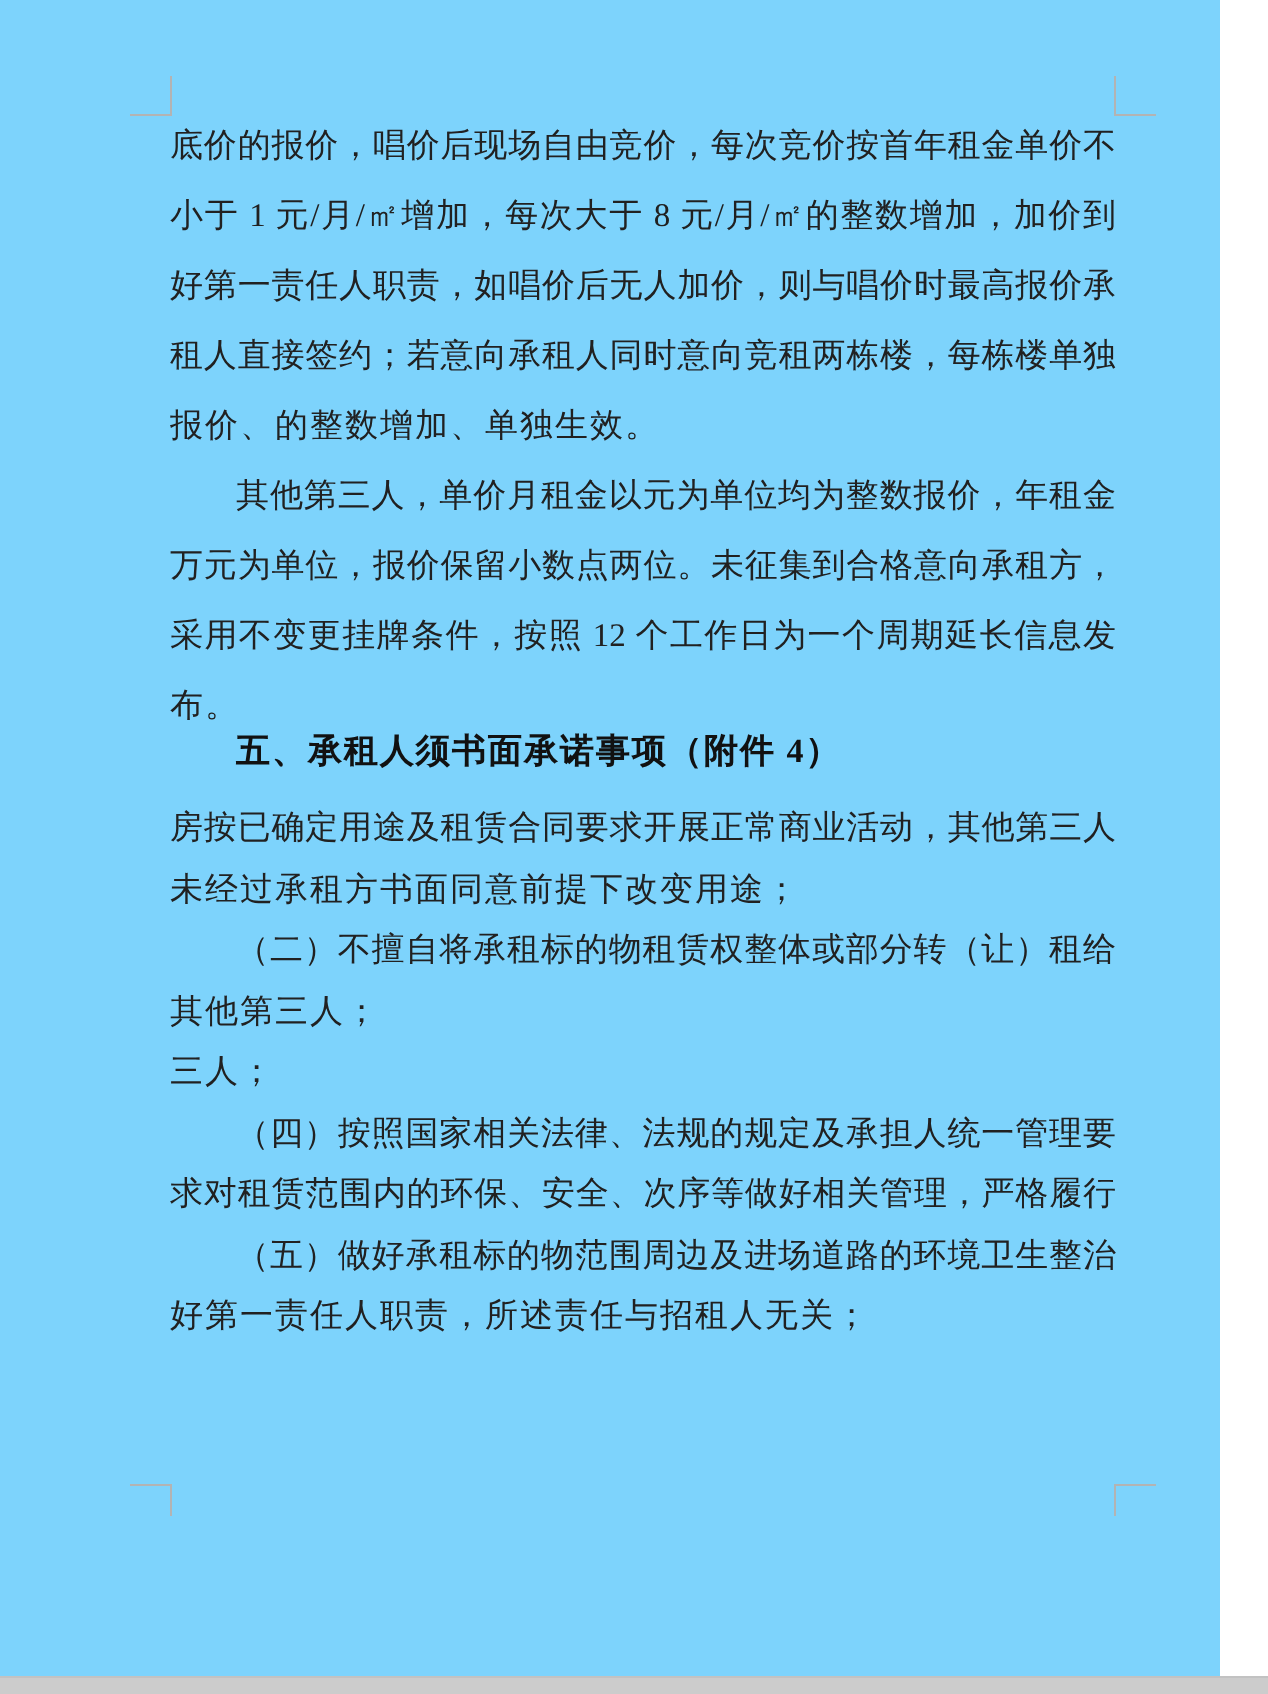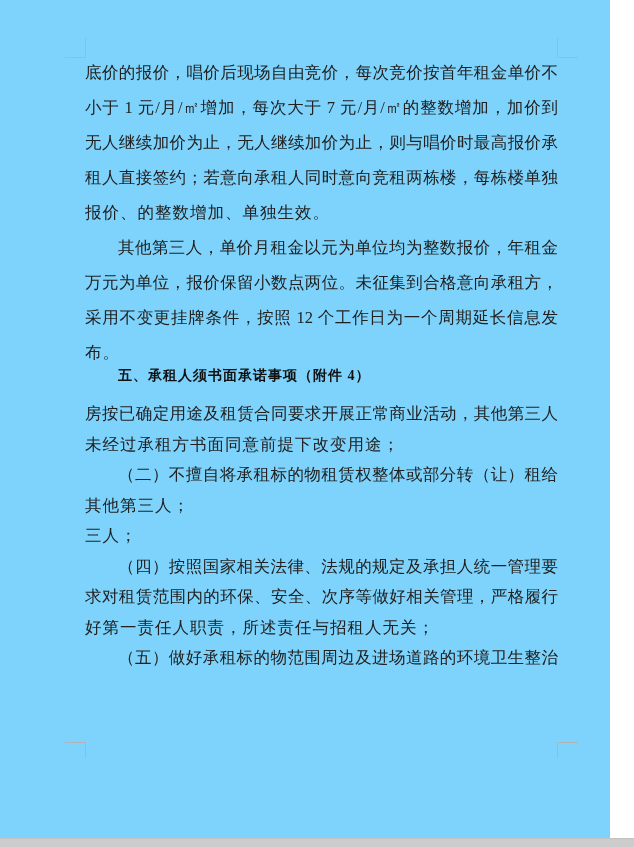--- a/index.html
+++ b/index.html
@@ -49,21 +49,21 @@
   .line.ind { padding-left: 33px; }
 
   .heading {
     position: absolute;
     left: 85px; top: 362px;
     width: 473px; height: 28px;
     line-height: 28px;
     padding-left: 33px;
     box-sizing: border-box;
     color: #111111;
-    font-size: 14px;
+    font-size: 17px;
     font-weight: bold;
     letter-spacing: 1px;
     white-space: nowrap;
   }
 
   .page-boundary {
     position: absolute;
     left: 0; bottom: 0;
     width: 634px; height: 8px;
     background: #cccccc;
@@ -75,39 +75,39 @@
 
 <div class="page">
 
   <div class="crop tl"></div>
   <div class="crop tr"></div>
   <div class="crop bl"></div>
   <div class="crop br"></div>
 
   <div class="text-col" id="sec-top">
       <div class="line j">底价的报价，唱价后现场自由竞价，每次竞价按首年租金单价不</div>
-      <div class="line j">小于 1 元/月/㎡增加，每次大于 7 元/月/㎡的整数增加，加价到</div>
-      <div class="line j">无人继续加价为止，无人继续加价为止，则与唱价时最高报价承</div>
+      <div class="line j">小于 1 元/月/㎡增加，每次大于 8 元/月/㎡的整数增加，加价到</div>
+      <div class="line j">好第一责任人职责，如唱价后无人加价，则与唱价时最高报价承</div>
       <div class="line j">租人直接签约；若意向承租人同时意向竞租两栋楼，每栋楼单独</div>
       <div class="line">报价、的整数增加、单独生效。</div>
       <div class="line j ind">其他第三人，单价月租金以元为单位均为整数报价，年租金以</div>
       <div class="line j">万元为单位，报价保留小数点两位。未征集到合格意向承租方，</div>
       <div class="line j">采用不变更挂牌条件，按照 12 个工作日为一个周期延长信息发</div>
       <div class="line">布。</div>
     </div>
 
   <div class="heading">五、承租人须书面承诺事项（附件 4）</div>
 
   <div class="text-col" id="sec-bottom">
       <div class="line j">房按已确定用途及租赁合同要求开展正常商业活动，其他第三人</div>
       <div class="line">未经过承租方书面同意前提下改变用途；</div>
       <div class="line j ind">（二）不擅自将承租标的物租赁权整体或部分转（让）租给</div>
       <div class="line">其他第三人；</div>
       <div class="line">三人；</div>
       <div class="line j ind">（四）按照国家相关法律、法规的规定及承担人统一管理要</div>
       <div class="line j">求对租赁范围内的环保、安全、次序等做好相关管理，严格履行</div>
+      <div class="line j ind">（五）做好承租标的物范围周边及进场道路的环境卫生整治</div>
       <div class="line">好第一责任人职责，所述责任与招租人无关；</div>
-      <div class="line j ind">（五）做好承租标的物范围周边及进场道路的环境卫生整治</div>
     </div>
 
   <div class="page-boundary"></div>
 
 </div>
 
 </body></html>

